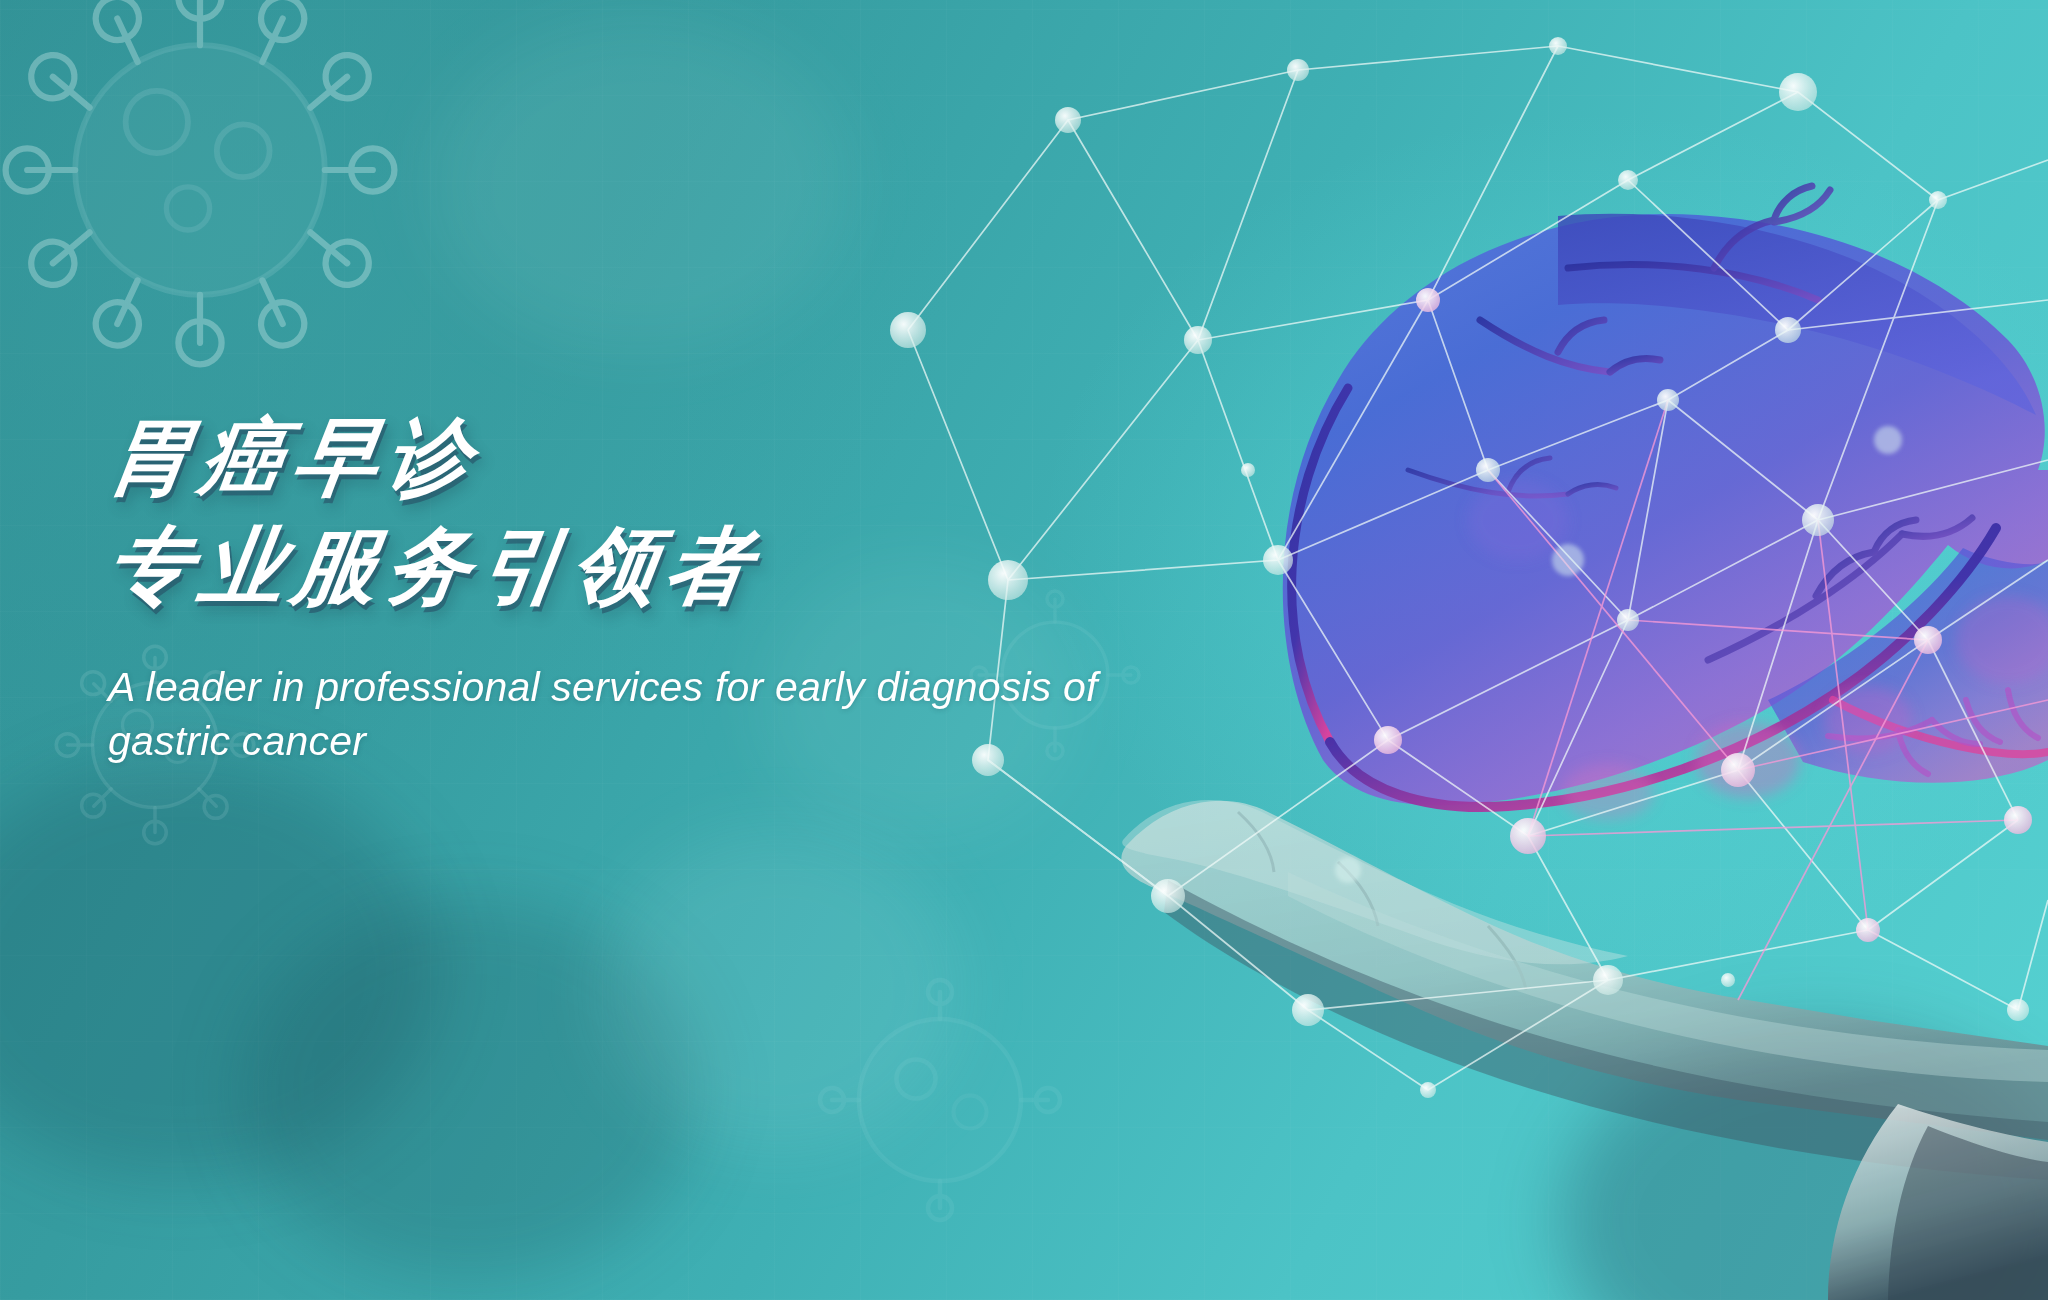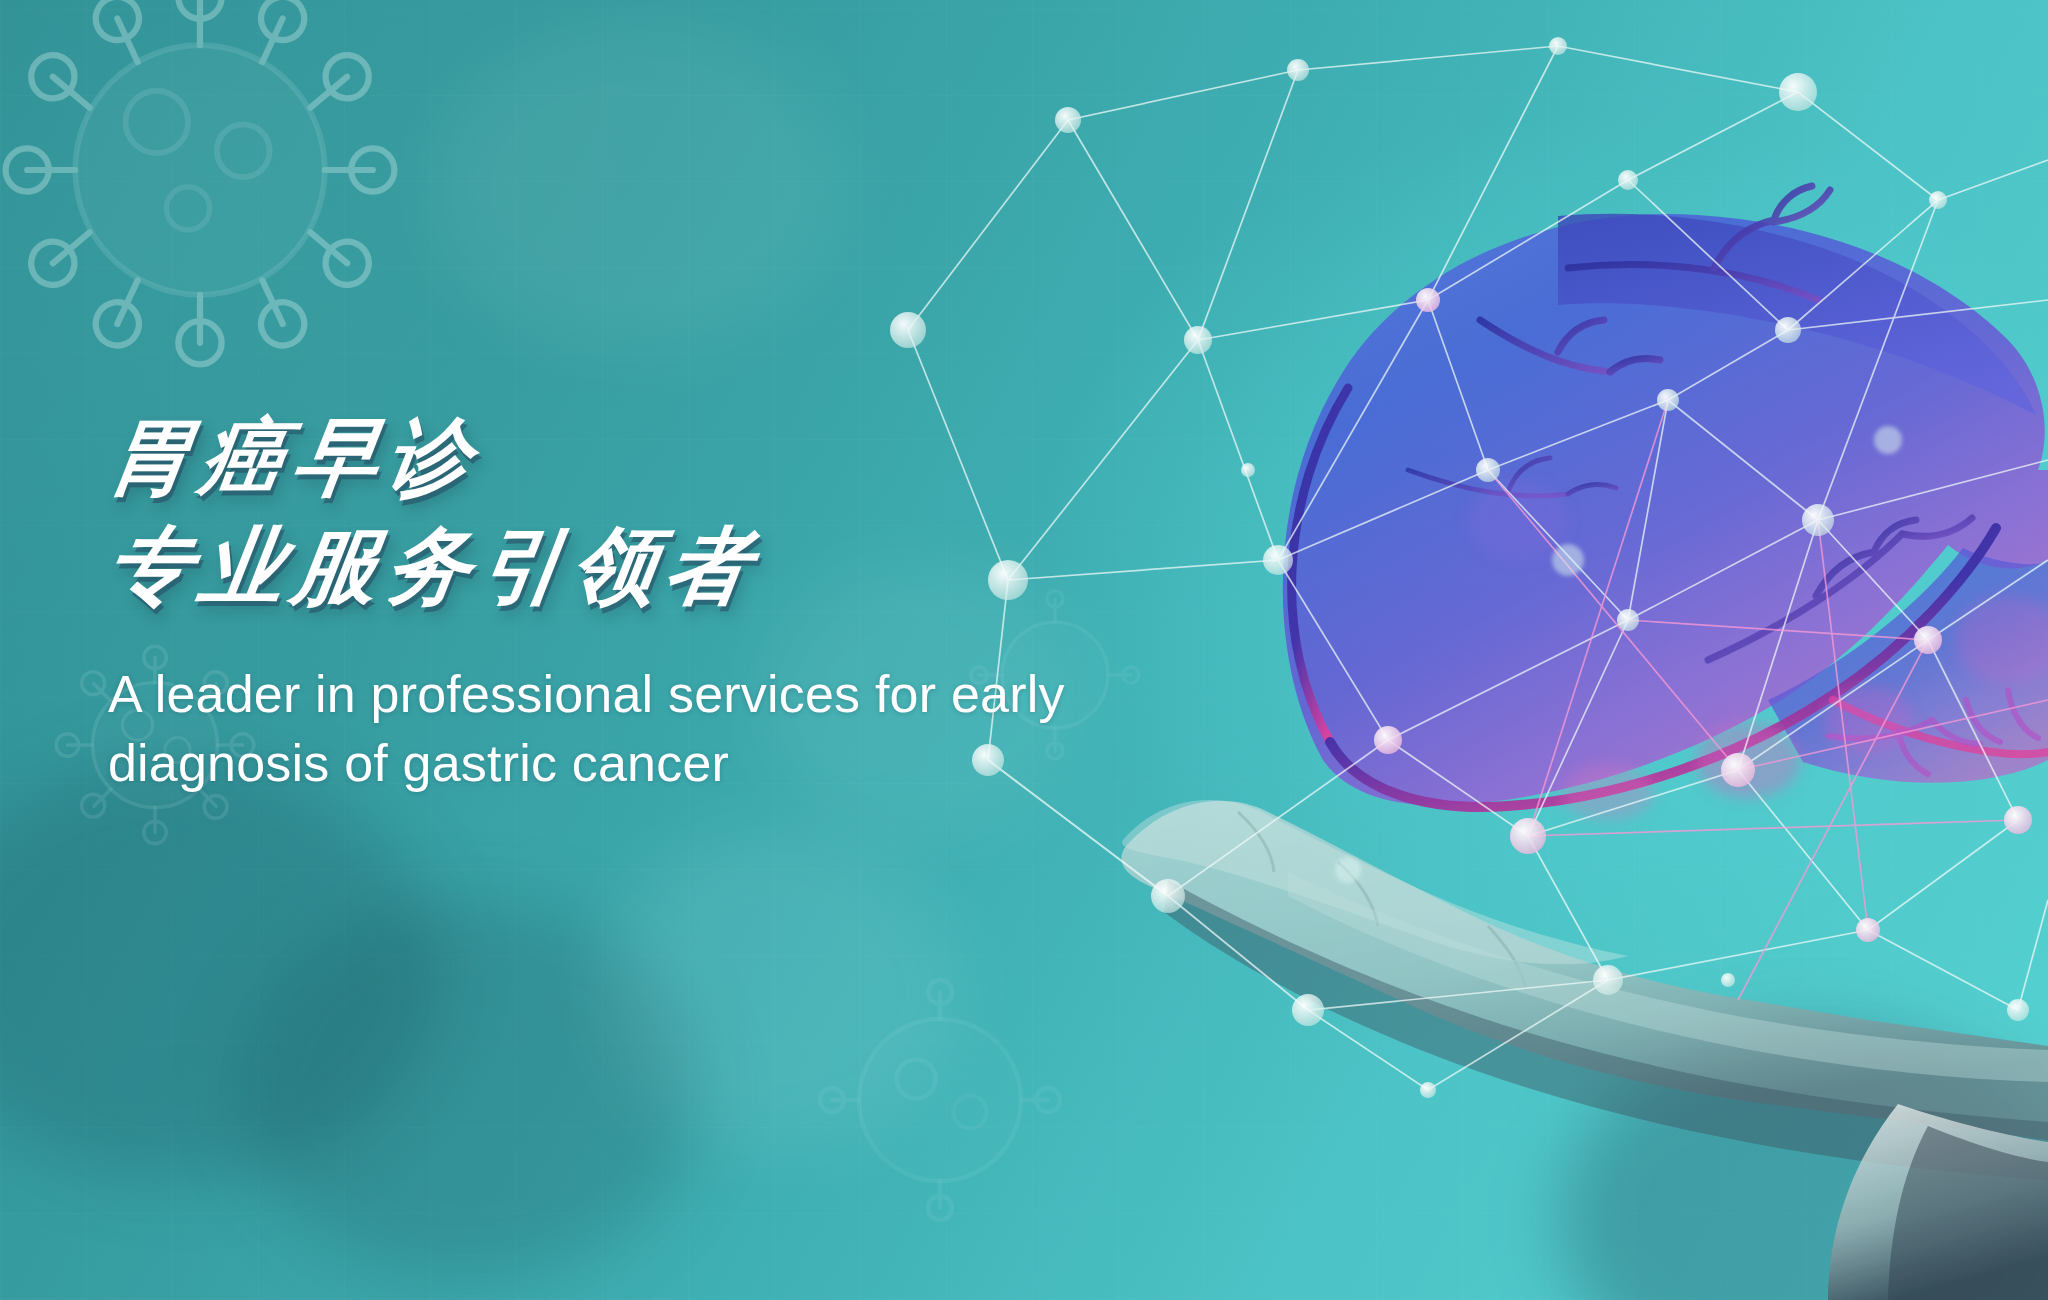--- a/index.html
+++ b/index.html
@@ -49,26 +49,27 @@
     text-shadow:
       3px 5px 0px rgba(38,72,96,0.55),
       6px 9px 14px rgba(20,55,70,0.30);
     white-space:nowrap;
   }
   .headline-l2{ margin-top:10px; }
 
   .subtitle{
     margin-top:44px;
     color:#ffffff;
-    font-size:52px;
+    font-size:41px;
     font-weight:400;
     line-height:1.32;
     letter-spacing:0.2px;
     max-width:1010px;
     text-shadow:0 1px 5px rgba(22,70,82,0.28);
+    font-style:italic;
   }
 
   
   #art{
     position:absolute;
     right:0; top:0;
     width:1180px; height:1300px;
     pointer-events:none;
   }
   #art svg{ display:block; width:100%; height:100%; }

